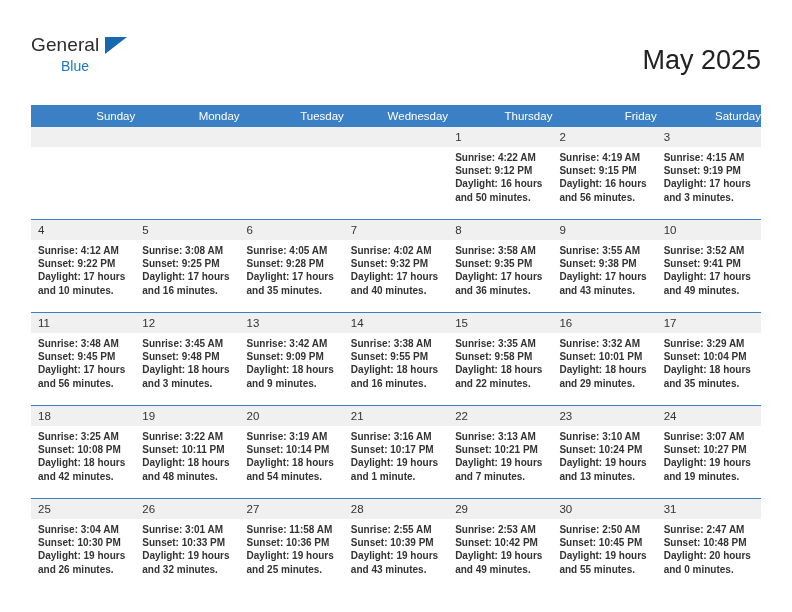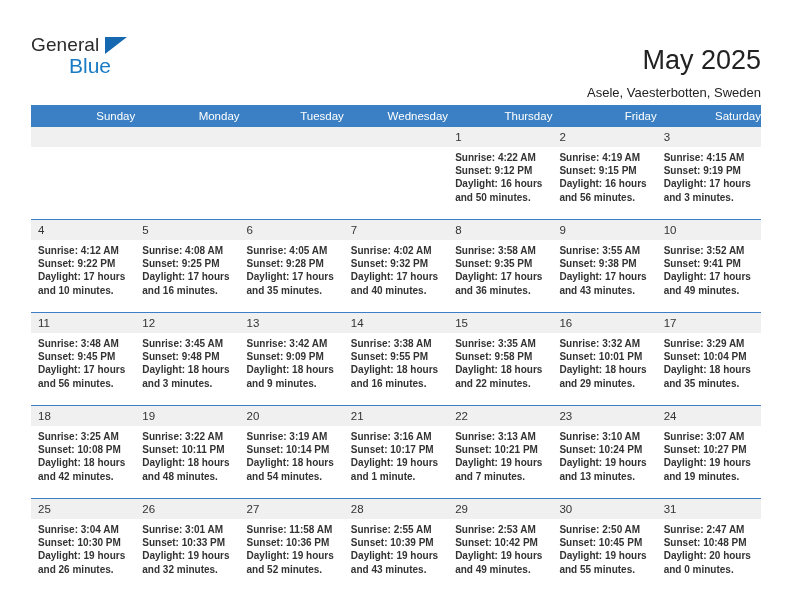--- a/index.html
+++ b/index.html
@@ -37,24 +37,24 @@
     height: 56px;
   }
   .logo-general {
     font-size: 19px;
     color: #2b2b2b;
     letter-spacing: 0.1px;
     line-height: 22px;
     font-family: "Liberation Sans", sans-serif;
   }
   .logo-blue {
-    font-size: 21px;
+    font-size: 14px;
     color: #1a7ac4;
     line-height: 22px;
-    margin-left: 38px;
+    margin-left: 30px;
     display: block;
     margin-top: -1px;
   }
   .logo-tri {
     position: absolute;
     left: 74px;
     top: 3px;
     width: 0;
     height: 0;
     border-top: 17px solid #1668b0;
@@ -142,21 +142,20 @@
   <div class="top-bar">
 
     <div class="logo">
       <span class="logo-general">General</span>
       <span class="logo-tri"></span>
       <span class="logo-blue">Blue</span>
     </div>
 
     <div class="title-block">
       <h1 class="cal-title">May 2025</h1>
-      <p class="cal-subtitle">Asele, Vaesterbotten, Sweden</p>
     </div>
 
   </div>
 
   <table class="calendar">
     <thead>
       <tr>
         <th>Sunday</th>
         <th>Monday</th>
         <th>Tuesday</th>
@@ -238,21 +237,21 @@
             <div class="cell-body">
               <div>Sunrise: 4:12 AM</div>
               <div>Sunset: 9:22 PM</div>
               <div>Daylight: 17 hours</div>
               <div>and 10 minutes.</div>
             </div>
           </td>
           <td>
             <div class="daynum">5</div>
             <div class="cell-body">
-              <div>Sunrise: 4:08 AM</div>
+              <div>Sunrise: 3:08 AM</div>
               <div>Sunset: 9:25 PM</div>
               <div>Daylight: 17 hours</div>
               <div>and 16 minutes.</div>
             </div>
           </td>
           <td>
             <div class="daynum">6</div>
             <div class="cell-body">
               <div>Sunrise: 4:05 AM</div>
               <div>Sunset: 9:28 PM</div>
@@ -445,21 +444,21 @@
               <div>Daylight: 19 hours</div>
               <div>and 32 minutes.</div>
             </div>
           </td>
           <td>
             <div class="daynum">27</div>
             <div class="cell-body">
               <div>Sunrise: 11:58 AM</div>
               <div>Sunset: 10:36 PM</div>
               <div>Daylight: 19 hours</div>
-              <div>and 52 minutes.</div>
+              <div>and 25 minutes.</div>
             </div>
           </td>
           <td>
             <div class="daynum">28</div>
             <div class="cell-body">
               <div>Sunrise: 2:55 AM</div>
               <div>Sunset: 10:39 PM</div>
               <div>Daylight: 19 hours</div>
               <div>and 43 minutes.</div>
             </div>

